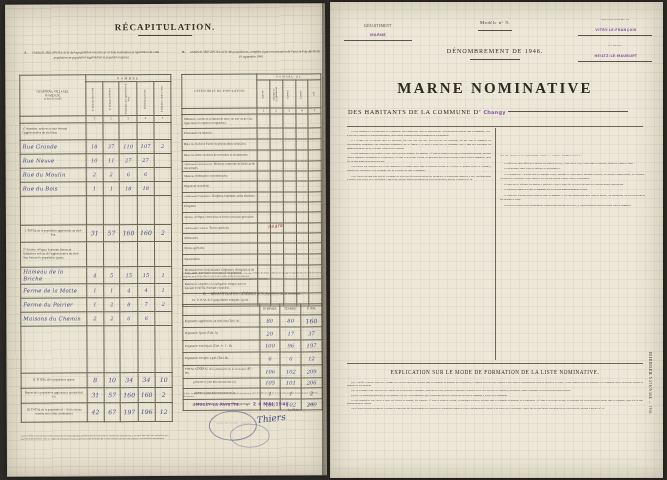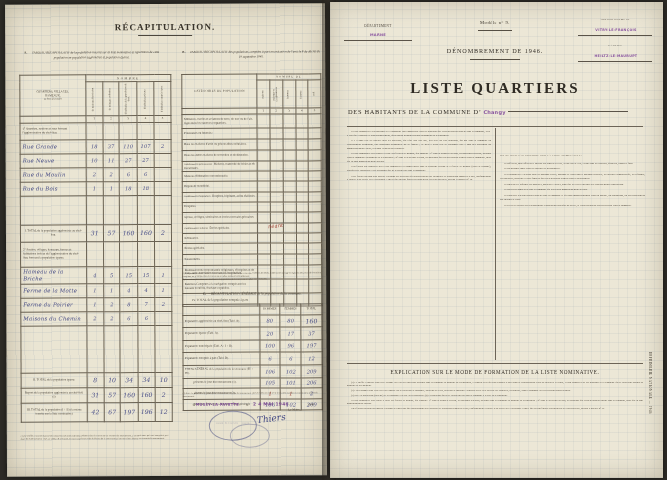--- a/index.html
+++ b/index.html
@@ -769,21 +769,21 @@
 
     <div class="vign"></div>
   </div>
 
   <div id="modele" class="ttl">Modèle n° 9.</div>
   <div id="modeleRule"></div>
 
   <div id="denomb" class="ttl">DÉNOMBREMENT DE 1946.</div>
   <div id="denombRule"></div>
 
-  <div id="listenom" class="ttl">LISTE QUARTIERS</div>
+  <div id="listenom" class="ttl">MARNE NOMINATIVE</div>
 
   <div id="habline">
     <span>DES HABITANTS DE LA COMMUNE D</span><span>’</span>
     <span class="stampink" style="position:relative;display:inline;font-size:5px;color:#8a56a0;letter-spacing:.2px">Changy</span>
     <span style="display:inline-block;width:120px;border-bottom:.6px solid #5a5348;vertical-align:2px"></span>
   </div>
 
   <div id="hsep2"></div>
   <div id="colsep"></div>
 

